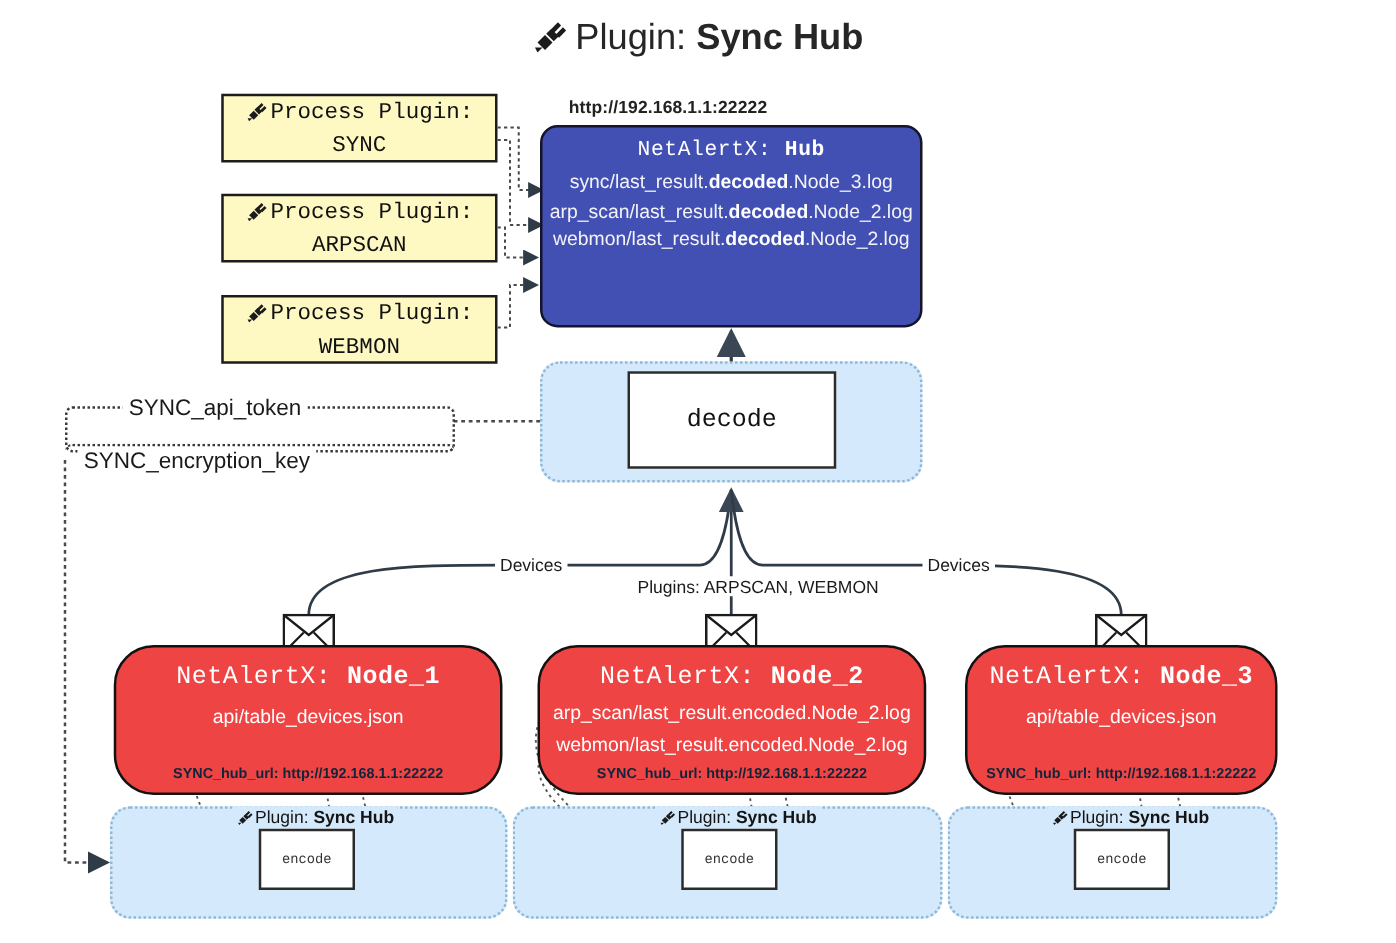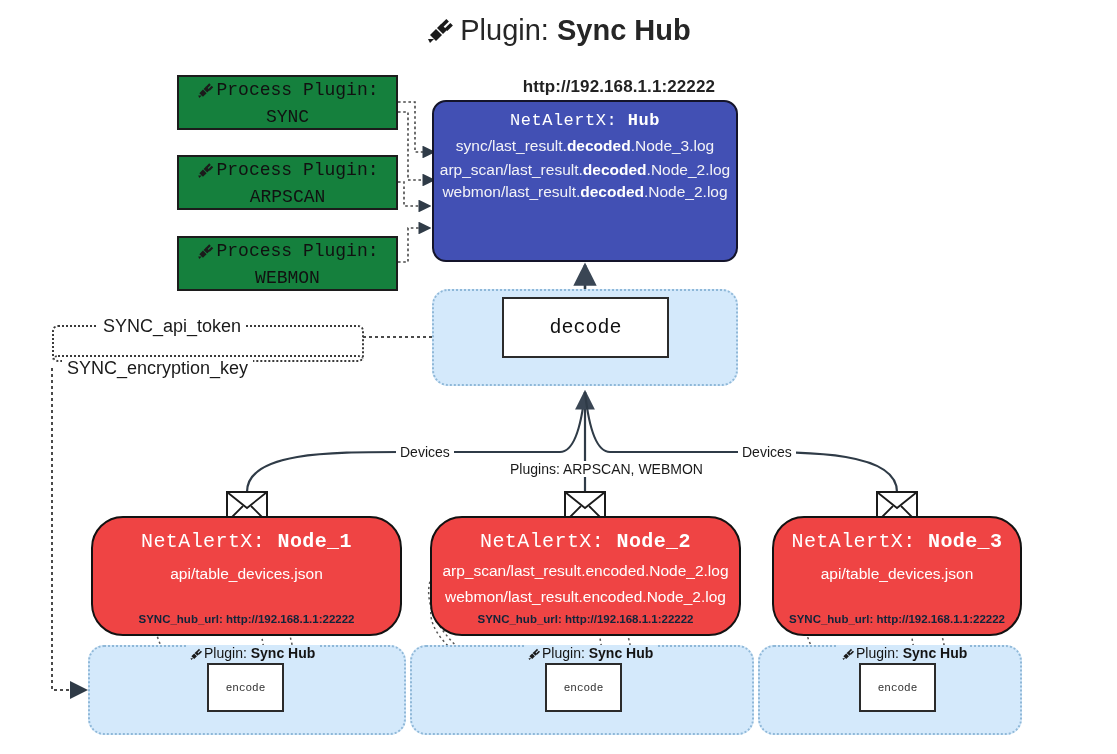--- a/index.html
+++ b/index.html
@@ -10,30 +10,30 @@
   .abs{position:absolute;box-sizing:border-box;}
 
   
   #title{left:0;top:14px;width:1117px;text-align:center;font-size:29px;
          color:#262626;white-space:nowrap;}
   #title .t-light{font-weight:400;}
   #title .t-bold{font-weight:700;}
   .plugicon{display:inline-block;vertical-align:-3px;margin-right:4px;}
 
   
-  .procbox{border:2px solid #1c1c1c;background:#15803d;
+  .procbox{border:2px solid #1c1c1c;background:#fef9c3;
            font-family:"Liberation Mono","DejaVu Sans Mono",monospace;
            font-size:18px;line-height:1.45;color:#111;
            display:flex;flex-direction:column;align-items:center;
            justify-content:center;padding-top:2px;}
   .procbox .l1{white-space:nowrap;}
   .procbox .l2{white-space:nowrap;}
 
   
-  #hub-url{font-size:17px;color:#222;text-align:right;white-space:nowrap;
+  #hub-url{font-size:14px;color:#222;text-align:left;white-space:nowrap;
            font-weight:600;letter-spacing:.1px;}
   #hub{background:#4250b4;border:2.5px solid #14142a;border-radius:14px;}
   #hub .hub-title{font-family:"Liberation Mono","DejaVu Sans Mono",monospace;
         font-size:17px;color:#ffffff;text-align:center;margin-top:9px;letter-spacing:.5px;}
   #hub .hub-title b{font-weight:700;}
   #hub .logline{font-size:15.5px;color:#f3f3f7;white-space:nowrap;
         text-align:center;margin-top:7px;}
   #hub .logline b{font-weight:700;color:#ffffff;}
 
   
@@ -181,21 +181,21 @@
   <div class="abs" id="hub-url" style="left:455px;top:77px;width:260px;">http://192.168.1.1:22222</div>
 
   <div class="abs" id="hub" style="left:432px;top:100px;width:306px;height:162px;">
     <div class="hub-title"><span>NetAlertX:</span> <b>Hub</b></div>
     <div class="logline"><span>sync/last_result.</span><b>decoded</b><span>.Node_3.log</span></div>
     <div class="logline" style="margin-top:6px"><span>arp_scan/last_result.</span><b>decoded</b><span>.Node_2.log</span></div>
     <div class="logline" style="margin-top:4px"><span>webmon/last_result.</span><b>decoded</b><span>.Node_2.log</span></div>
   </div>
 
   <div class="abs dottedband" style="left:432px;top:289px;width:306px;height:97px;"></div>
-  <div class="abs" id="decodebox" style="left:502px;top:297px;width:167px;height:61px;text-align:center;">decode</div>
+  <div class="abs" id="decodebox" style="left:502px;top:297px;width:167px;height:78px;text-align:center;">decode</div>
 
   <div class="abs tokrect" style="left:52px;top:325px;width:312px;height:37px;"></div>
   <div class="abs toklabel" style="left:98px;top:316px;">SYNC_api_token</div>
 
   <div class="abs tokrect" style="left:52px;top:355px;width:312px;height:60px;border-bottom:none;border-left:none;border-right:none;"></div>
   <div class="abs toklabel" style="left:62px;top:358px;">SYNC_encryption_key</div>
 
   <div class="abs edgelabel" style="left:396px;top:444px;">Devices</div>
   <div class="abs edgelabel" style="left:506px;top:461px;">Plugins: ARPSCAN, WEBMON</div>
   <div class="abs edgelabel" style="left:738px;top:444px;">Devices</div>

